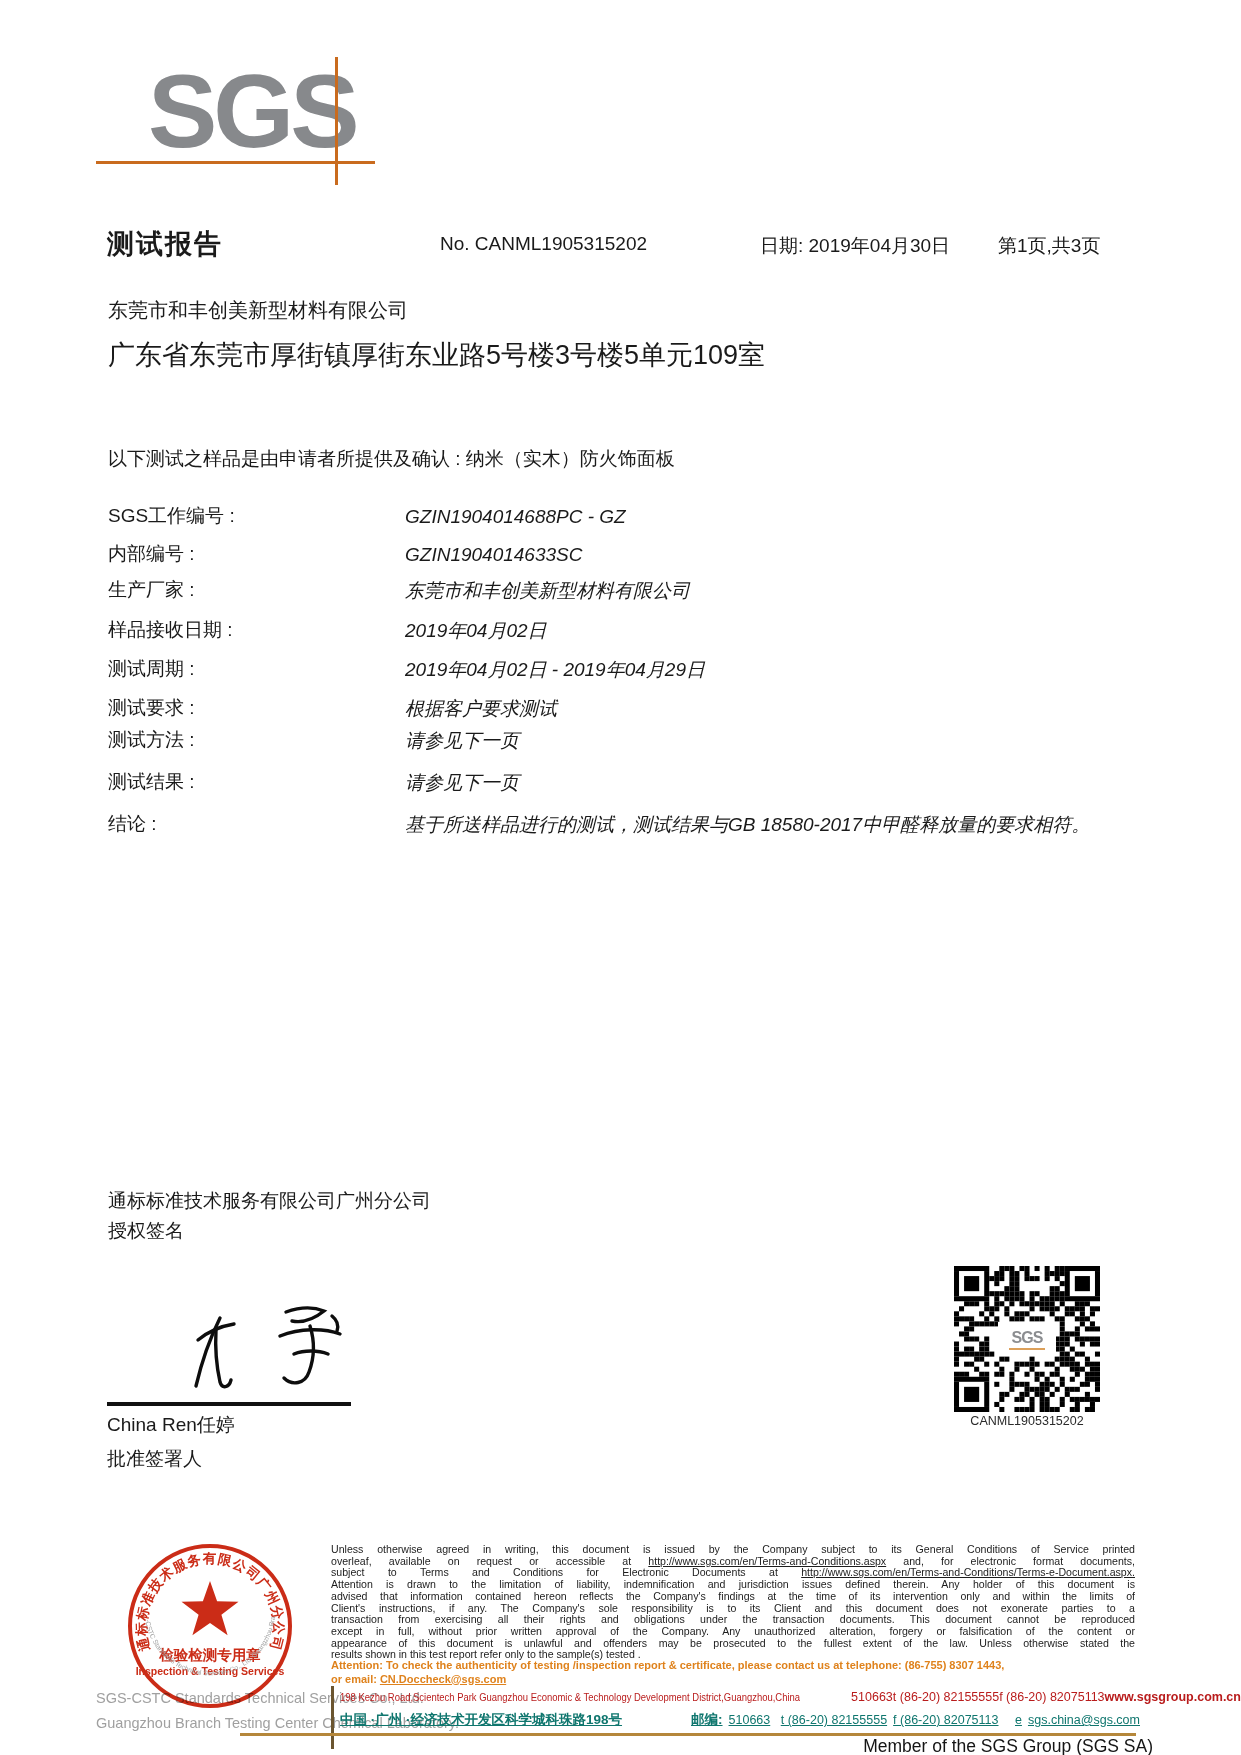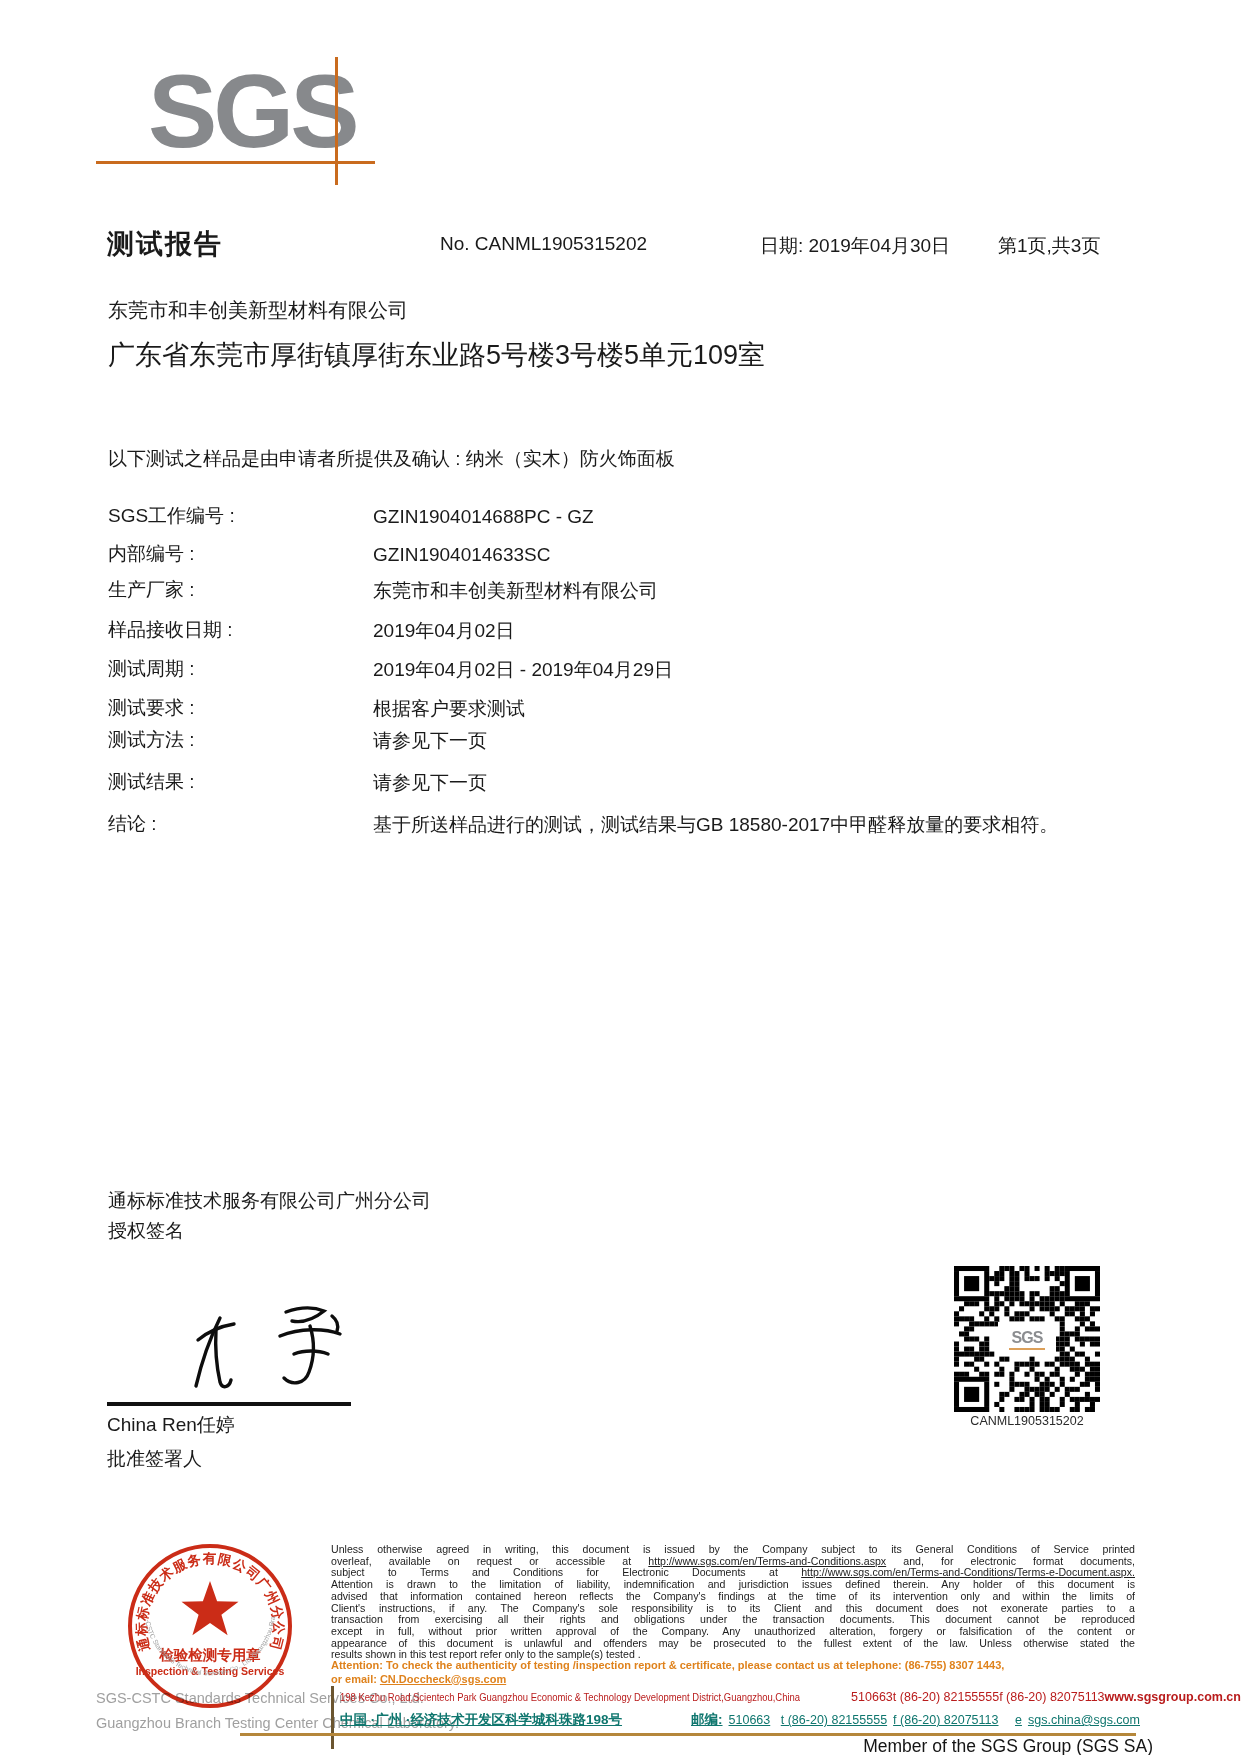--- a/index.html
+++ b/index.html
@@ -19,21 +19,21 @@
   .report-no{left:440px;top:233px;font-size:19px;}
   .report-date{left:760px;top:233px;font-size:19px;}
   .page-info{left:998px;top:233px;font-size:19px;}
   .applicant-company{left:108px;top:297px;font-size:20px;}
   .applicant-address{left:108px;top:337px;font-size:27px;}
   .sample-statement{left:108px;top:446px;font-size:19px;}
   
   .fields{left:108px;top:0;width:1030px;}
   .field-row{position:absolute;left:0;width:1030px;font-size:19px;}
   .field-label{position:absolute;left:0;top:0;white-space:nowrap;}
-  .field-value{position:absolute;left:265px;top:0;width:716px;line-height:27px;}
+  .field-value{position:absolute;left:297px;top:0;width:716px;line-height:27px;font-style:italic;}
   
   .sig-company{left:108px;top:1188px;font-size:19px;}
   .sig-title{left:108px;top:1218px;font-size:19px;}
   .sig-svg{left:182px;top:1296px;}
   .sig-line{left:107px;top:1402px;width:244px;height:4px;background:#111;}
   .sig-name{left:107px;top:1412px;font-size:19px;}
   .sig-role{left:107px;top:1446px;font-size:19px;}
   
   .qr-wrap{left:954px;top:1266px;width:146px;height:146px;}
   .qr-center{position:absolute;left:44px;top:56px;width:58px;height:34px;background:#fff;

